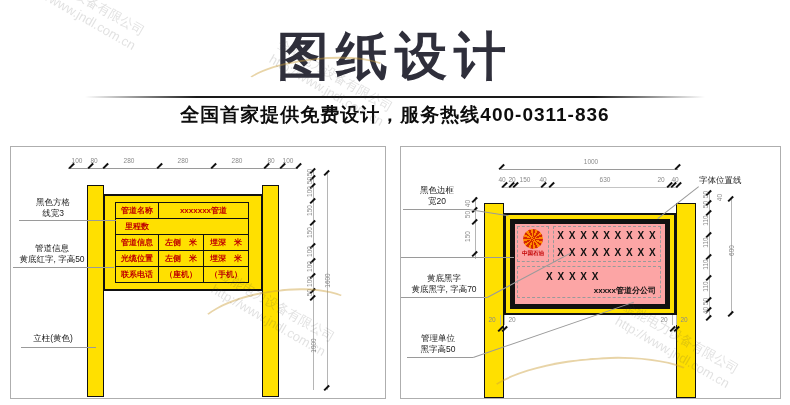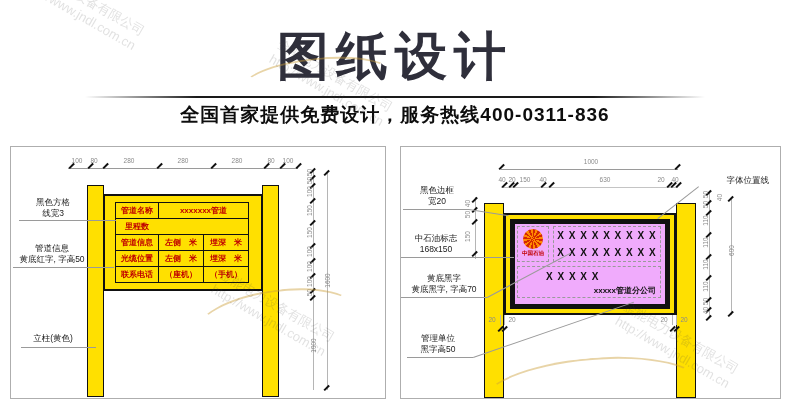--- a/index.html
+++ b/index.html
@@ -31,21 +31,21 @@
   
   .stable{position:absolute;display:flex;flex-direction:column;border:1.5px solid #111;background:#ffe000;box-sizing:border-box;}
   .srow{flex:1;display:flex;min-height:0;}
   .srow + .srow{border-top:1.2px solid #111;}
   .scell{color:#c00000;font-weight:bold;font-size:8px;display:flex;align-items:center;justify-content:center;
          box-sizing:border-box;white-space:nowrap;overflow:hidden;}
   .scell + .scell{border-left:1.2px solid #111;}
   .c1{width:42px;flex:none;}
   .cf{flex:1;}
   
-  .rframe{width:100%;height:100%;box-sizing:border-box;border:5px solid #111;background:#f0abfc;position:relative;}
+  .rframe{width:100%;height:100%;box-sizing:border-box;border:5px solid #111;background:#fca5a5;position:relative;}
   .dash{position:absolute;border:1px dashed #9a9a9a;box-sizing:border-box;}
   .xrow{color:#111;font-weight:bold;font-size:10px;letter-spacing:1px;text-align:center;line-height:17px;white-space:nowrap;}
   .sun{width:20px;height:20px;margin:2px auto 0;border-radius:50%;
        background:repeating-conic-gradient(#d42600 0 15deg,#ff8a00 15deg 30deg);}
   .logotxt{display:block;text-align:center;color:#c00000;font-size:5.5px;font-weight:bold;margin-top:1px;}
   .company{position:absolute;right:4px;bottom:1px;color:#111;font-weight:bold;font-size:8px;white-space:nowrap;}
 </style>
 </head>
 <body>
 
@@ -252,36 +252,32 @@
     <span class="dim" style="left:277px;top:169px;width:12px">20</span>
     <i class="tk" style="left:268px;top:181px"></i>
     <i class="tk" style="left:272px;top:181px"></i>
 
     <div class="lbl" style="left:4px;top:38px;width:64px">
       <span>黑色边框</span><br>
       <span>宽20</span>
     </div>
     <div class="hl" style="left:2px;top:62px;width:66px"></div>
     <div class="ld" style="left:68px;top:62px;width:40px;transform:rotate(9deg)"></div>
-    <div class="lbl" style="left:0px;top:86px;width:70px">
-      <span>中石油标志</span><br>
-      <span>168x150</span>
-    </div>
     <div class="hl" style="left:0px;top:110px;width:113px"></div>
     <div class="lbl" style="left:0px;top:126px;width:86px">
       <span>黄底黑字</span><br>
       <span>黄底黑字, 字高70</span>
     </div>
     <div class="hl" style="left:0px;top:150px;width:86px"></div>
     <div class="ld" style="left:86px;top:150px;width:95px;transform:rotate(-28deg)"></div>
     <div class="lbl" style="left:6px;top:186px;width:62px">
       <span>管理单位</span><br>
       <span>黑字高50</span>
     </div>
     <div class="hl" style="left:6px;top:210px;width:66px"></div>
     <div class="ld" style="left:72px;top:210px;width:170px;transform:rotate(-19deg)"></div>
-    <div class="lbl" style="left:298px;top:28px;width:70px;text-align:right">
+    <div class="lbl" style="left:298px;top:28px;width:70px;text-align:left">
       <span>字体位置线</span>
     </div>
     <div class="ld" style="left:298px;top:40px;width:52px;transform:rotate(142deg)"></div>
   </div>
 
 </div>
 
 </body></html>

